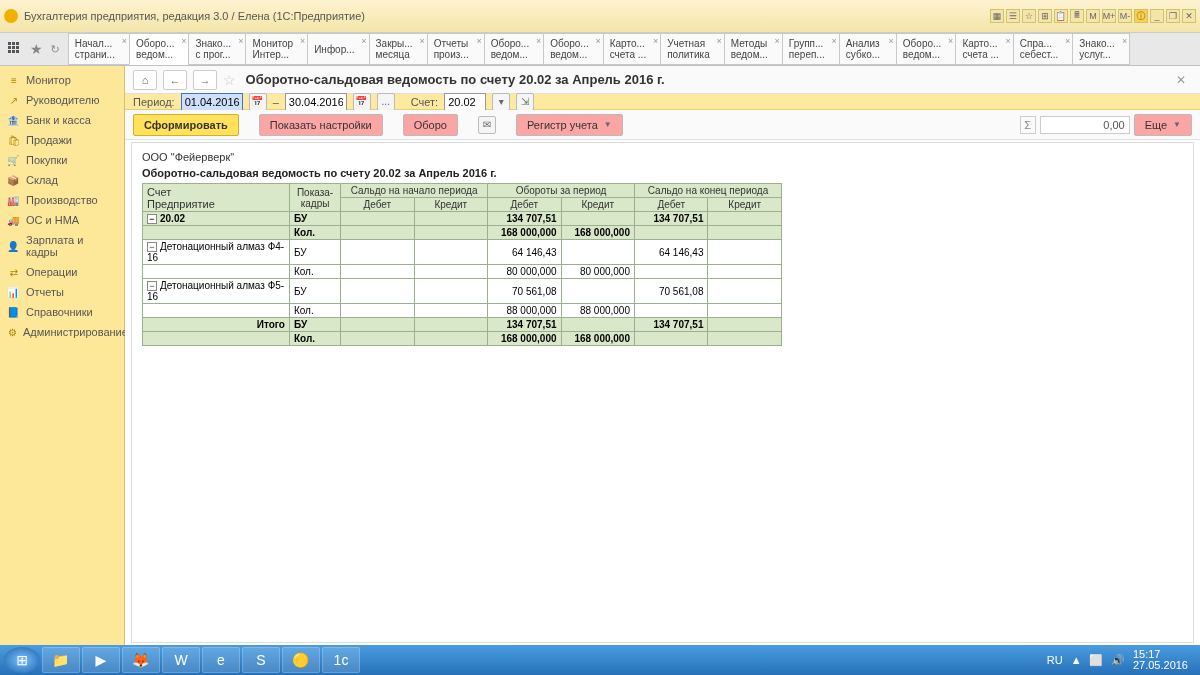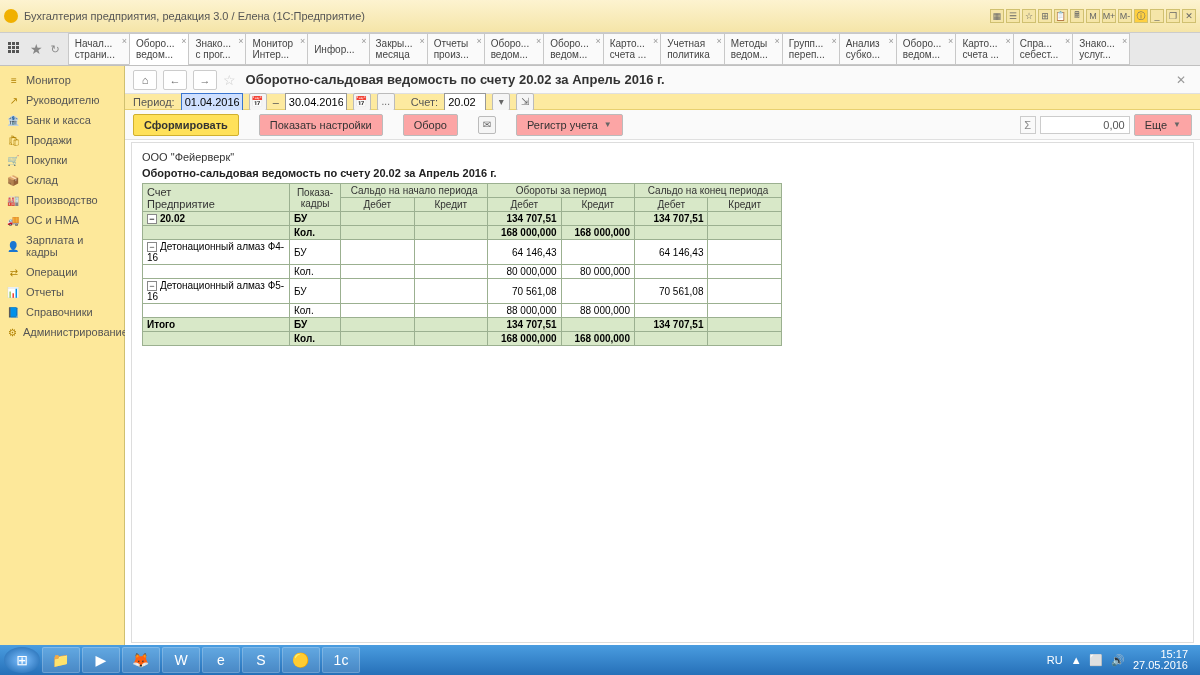--- a/index.html
+++ b/index.html
@@ -50,21 +50,21 @@
 table.rep th{background:#d8e8c8;font-weight:normal;text-align:center;color:#333}
 table.rep .acct{background:#d8e8c8;font-weight:bold}
 table.rep .lh{text-align:left;background:#d8e8c8}
 table.rep .num{text-align:right}
 table.rep .tot{background:#d8e8c8;font-weight:bold}
 .treebox{display:inline-block;width:10px;height:10px;border:1px solid #888;text-align:center;line-height:8px;font-size:9px;margin-right:3px;background:#fff;color:#333}
 .taskbar{height:30px;background:linear-gradient(#4a9de0,#2670b8);display:flex;align-items:center;padding:0 4px;gap:2px}
 .taskbar .start{width:36px;height:26px;background:radial-gradient(#7ec0ff,#1560a8);border-radius:50%;display:flex;align-items:center;justify-content:center;color:#fff;font-size:14px}
 .taskbar .tb{width:38px;height:26px;background:rgba(255,255,255,.15);border:1px solid rgba(255,255,255,.2);display:flex;align-items:center;justify-content:center;color:#fff;font-size:14px;border-radius:2px}
 .taskbar .tray{margin-left:auto;display:flex;align-items:center;gap:8px;color:#fff;font-size:10px;padding-right:8px}
-.taskbar .clock{text-align:right;line-height:11px}
+.taskbar .clock{line-height:11px}
 </style>
 </head>
 <body>
 
 <div class="titlebar">
   <div class="logo"></div>
   <div class="title">Бухгалтерия предприятия, редакция 3.0 / Елена  (1С:Предприятие)</div>
   <div class="winbtns">
     <div class="wb">▦</div>
     <div class="wb">☰</div>
@@ -382,21 +382,21 @@
               <td class="" style="text-align:left"></td>
               <td class="">Кол.</td>
               <td class="num "></td>
               <td class="num "></td>
               <td class="num ">88 000,000</td>
               <td class="num ">88 000,000</td>
               <td class="num "></td>
               <td class="num "></td>
             </tr>
             <tr class="tot">
-              <td class="tot" style="text-align:left">Итого</td>
+              <td class="tot" style="text-align:right">Итого</td>
               <td class="tot">БУ</td>
               <td class="num tot"></td>
               <td class="num tot"></td>
               <td class="num tot">134 707,51</td>
               <td class="num tot"></td>
               <td class="num tot">134 707,51</td>
               <td class="num tot"></td>
             </tr>
             <tr class="tot">
               <td class="tot" style="text-align:left"></td>

